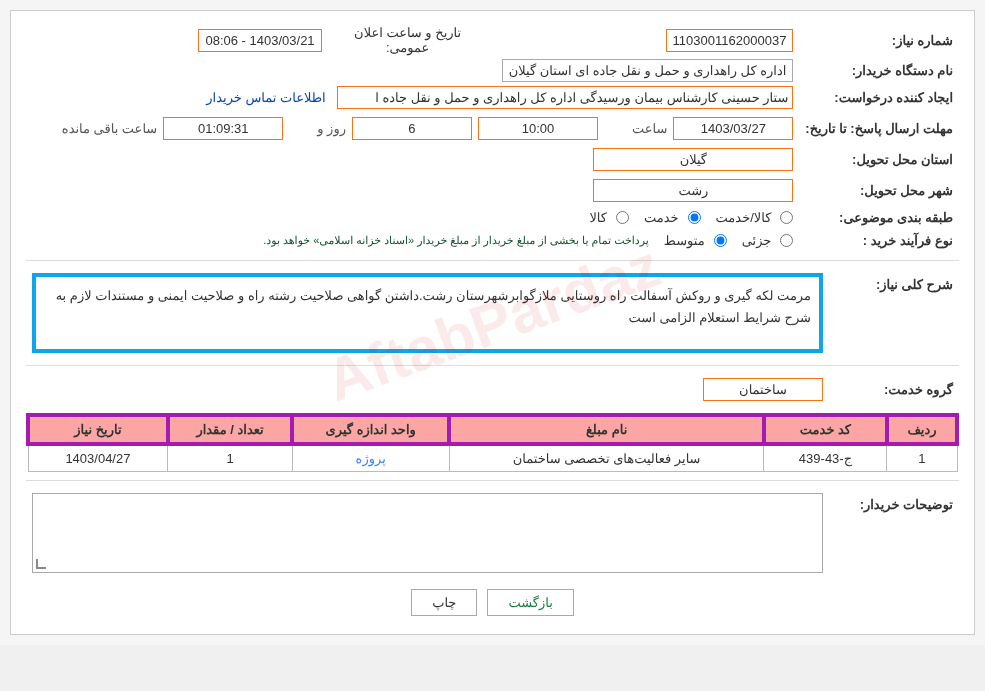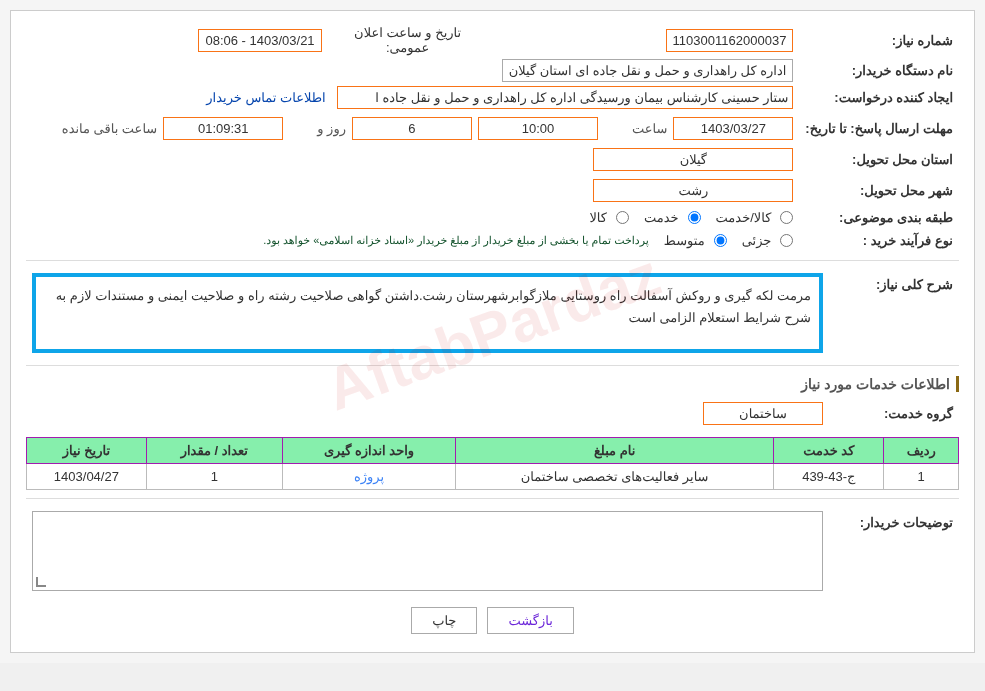--- a/index.html
+++ b/index.html
@@ -92,29 +92,29 @@
       width: 100%;
       line-height: 1.7;
       text-align: right;
     }
     .services-table {
       width: 100%;
       border-collapse: collapse;
       margin-top: 6px;
     }
     .services-table th {
-      background: #86efac;
-      border: 1px solid #a21caf;
+      background: #fca5a5;
+      border: 4px solid #a21caf;
       padding: 5px 8px;
       text-align: center;
       font-weight: bold;
     }
     .services-table td {
       border: 1px solid #bbb;
-      padding: 5px 4px;
+      padding: 5px 16px;
       text-align: center;
     }
     .service-link {
       color: #3b82f6;
       text-decoration: none;
     }
     .notes-box {
       border: 1px solid #aaa;
       background: #fff;
       min-height: 80px;
@@ -138,21 +138,21 @@
       margin-top: 12px;
       margin-bottom: 8px;
     }
     .btn-back {
       background: #fff;
       border: 1px solid #aaa;
       padding: 5px 20px;
       cursor: pointer;
       font-family: Tahoma, Arial, sans-serif;
       font-size: 13px;
-      color: #6d28d9;
+      color: #15803d;
     }
     .btn-print {
       background: #fff;
       border: 1px solid #aaa;
       padding: 5px 20px;
       cursor: pointer;
       font-family: Tahoma, Arial, sans-serif;
       font-size: 13px;
       color: #333;
     }
@@ -297,21 +297,20 @@
           <td class="label-cell" style="vertical-align:top; padding-top:8px;">شرح کلی نیاز:</td>
           <td>
             <div class="desc-box">مرمت لکه گیری و روکش آسفالت راه روستایی ملازگوابرشهرستان رشت.داشتن گواهی صلاحیت رشته راه و صلاحیت ایمنی و مستندات لازم به شرح شرایط استعلام الزامی است</div>
           </td>
         </tr>
       </tbody>
         </table>
 
       <hr class="divider">
 
-      <div class="section-title">اطلاعات خدمات مورد نیاز</div>
 
       <table class="info-table">
         <tbody>
             <tr>
           <td class="label-cell">گروه خدمت:</td>
           <td>
             <span class="value-box">ساختمان</span>
           </td>
         </tr>
       </tbody>

